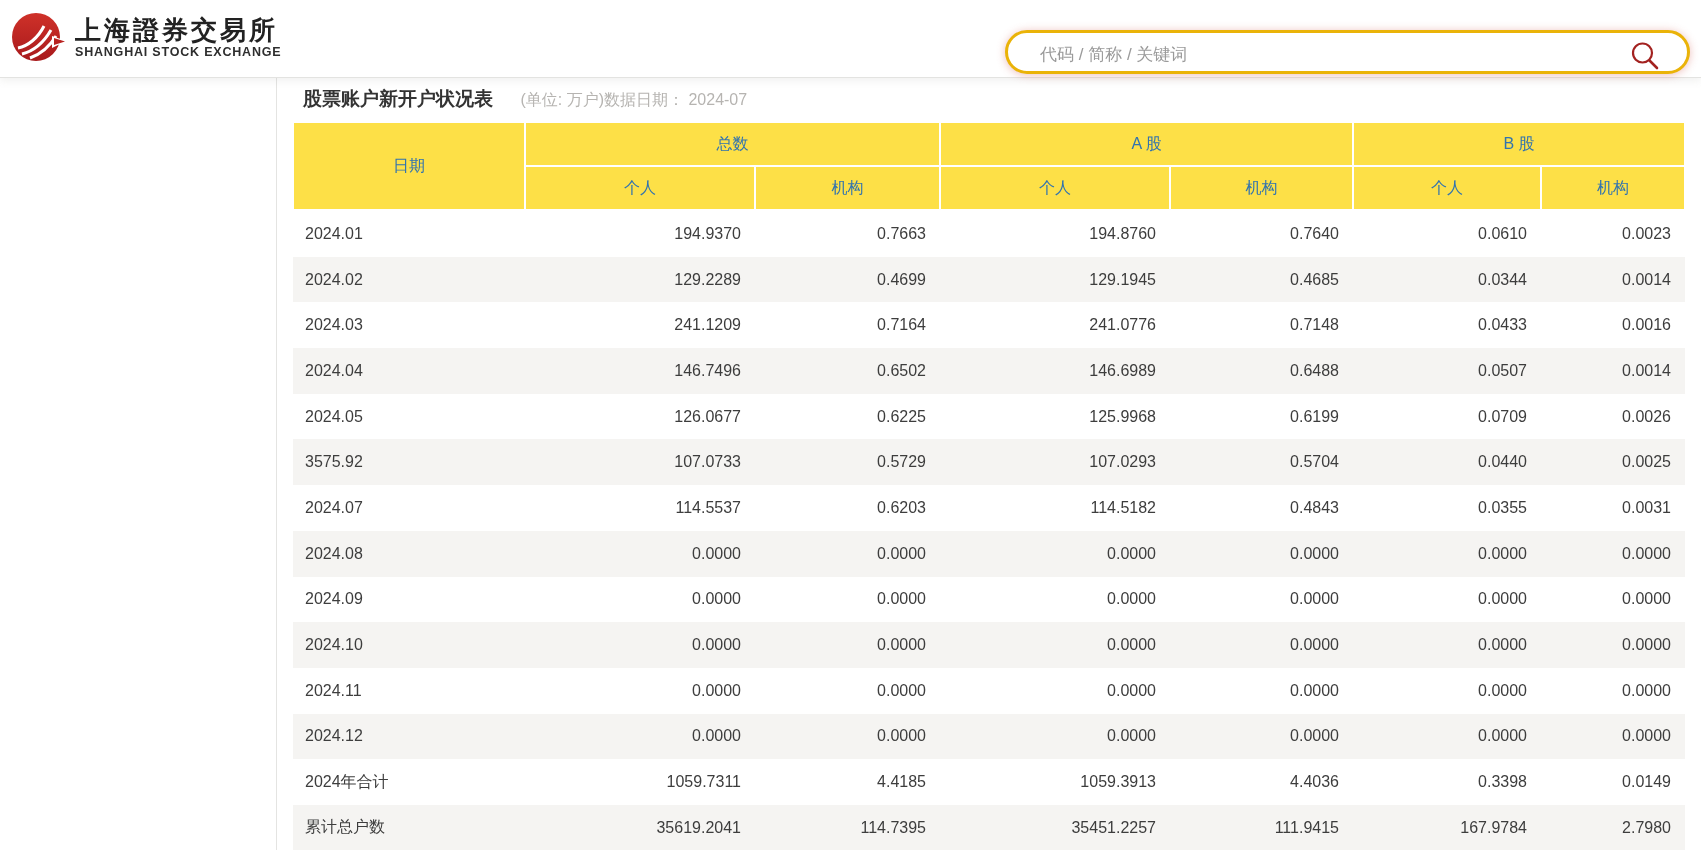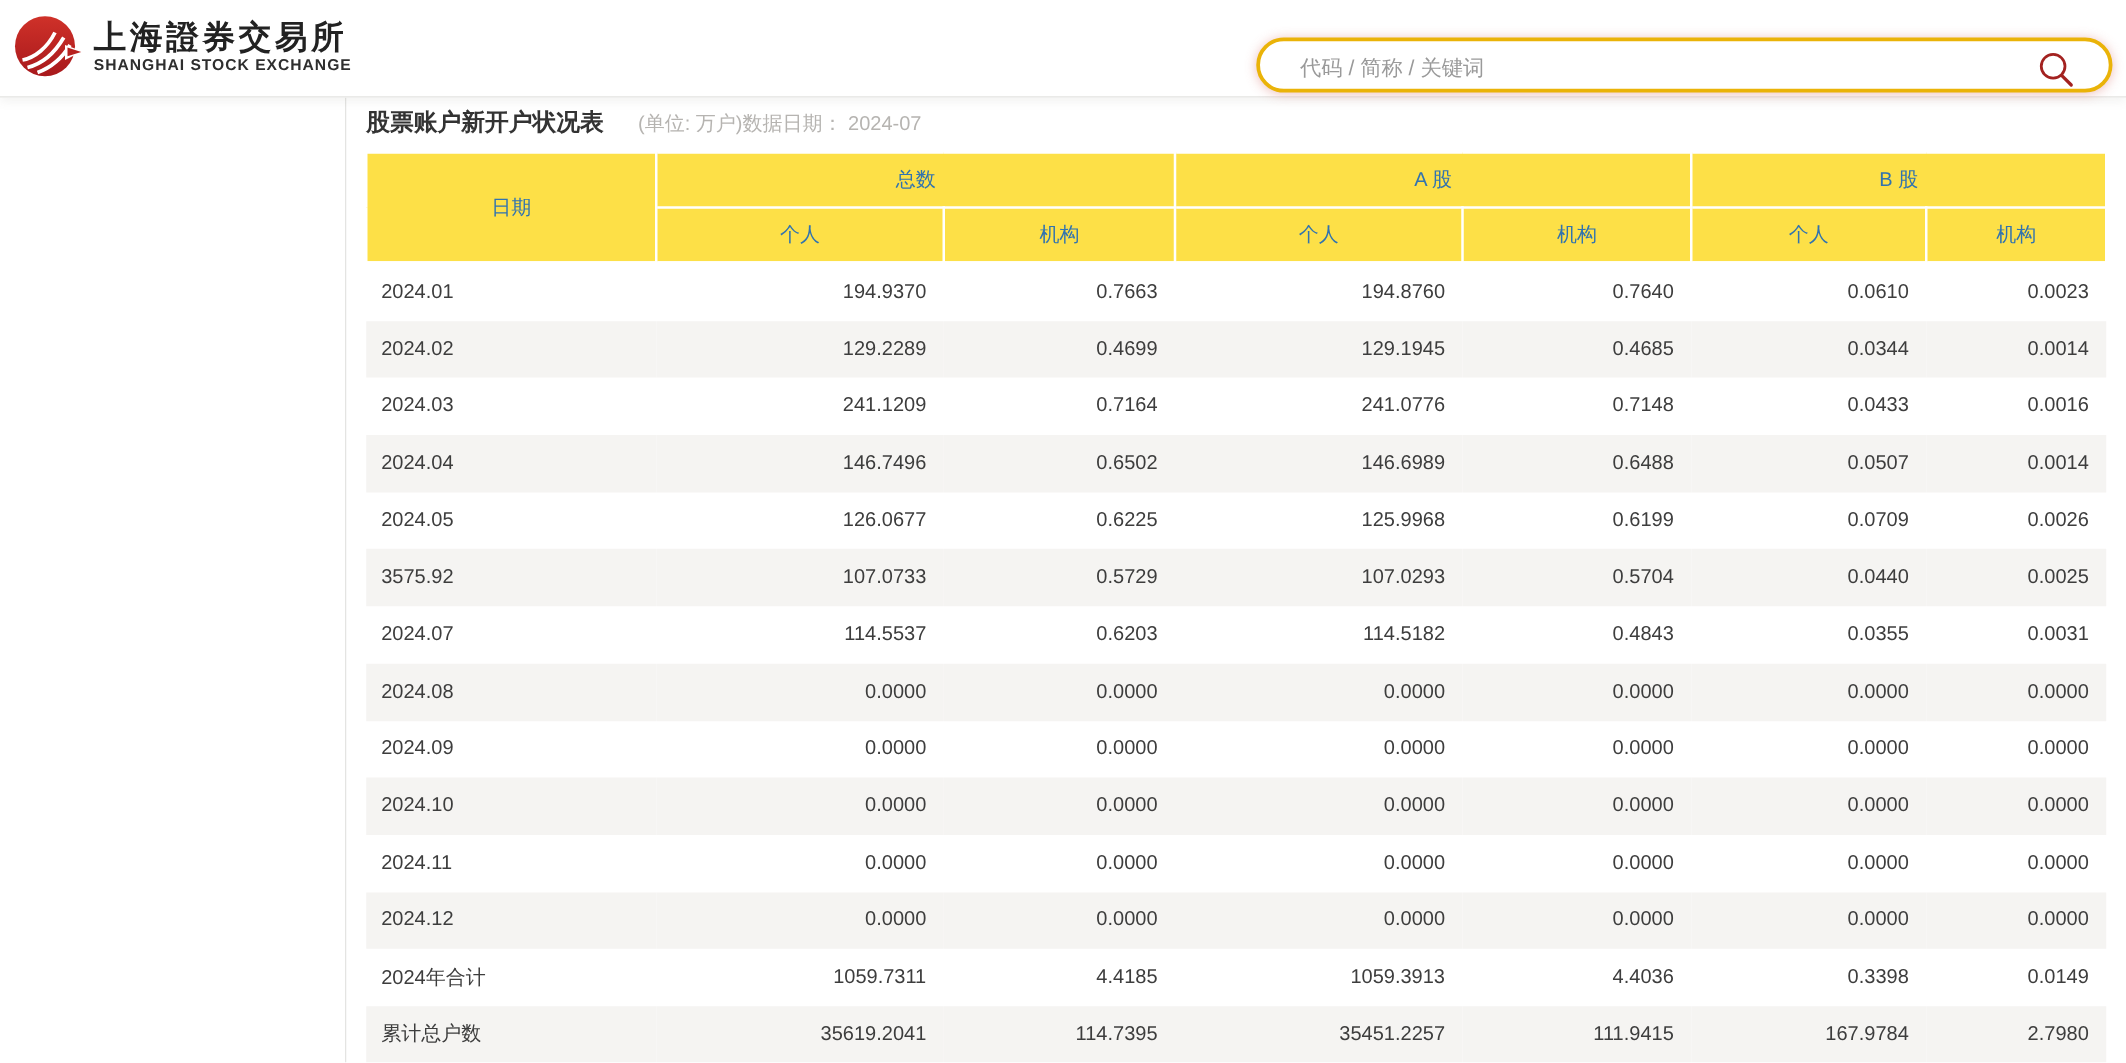--- a/index.html
+++ b/index.html
@@ -40,21 +40,21 @@
   .search-btn {
     position:absolute; right:26px; top:7px; width:32px; height:32px;
     background:transparent; border:none; padding:0; cursor:pointer;
   }
 
   
   .main { display:flex; height:773px; }
   .sidebar { width:277px; box-sizing:border-box; border-right:1px solid #e4e4e2; background:#fff; }
   .content { flex:1; padding-left:15px; }
 
-  .title-row { margin:8px 0 0 1px; height:26px; line-height:26px; white-space:nowrap; }
+  .title-row { margin:8px 0 0 11px; height:26px; line-height:26px; white-space:nowrap; }
   .page-title { display:inline-block; font-size:19px; font-weight:bold; color:#333; }
   .page-subtitle { display:inline-block; font-size:16px; color:#b6b4b1; margin-left:23px; }
 
   table.accounts {
     margin-top:9px; width:1392px; border-collapse:collapse; table-layout:fixed;
   }
   .accounts th {
     background:#fde047; border:2px solid #fff;
     color:#3173af; font-weight:normal; font-size:16px; text-align:center;
     height:42px; padding:0;

